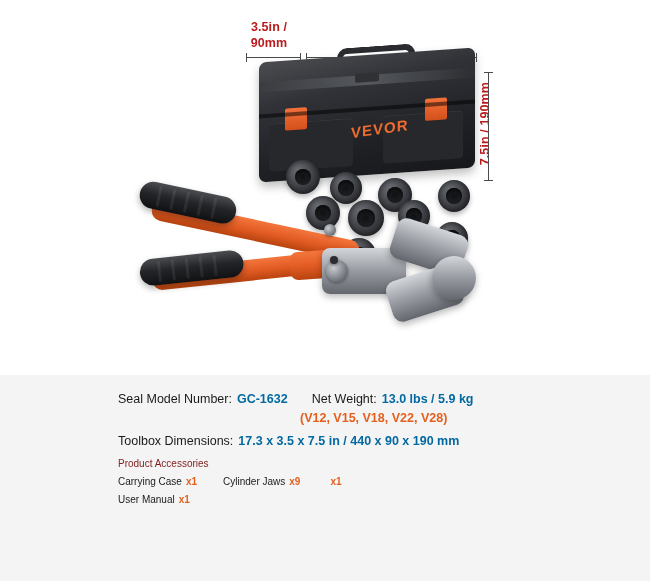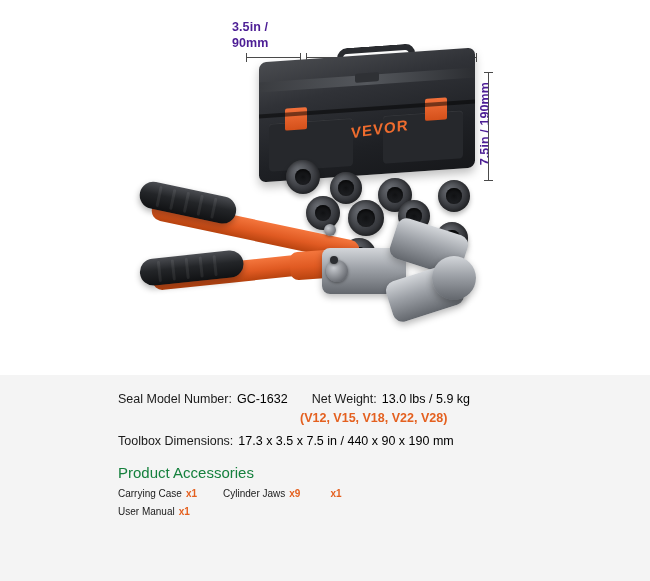--- a/index.html
+++ b/index.html
@@ -22,21 +22,22 @@
     left: 0; top: 0;
     width: 650px; height: 375px;
     background: #ffffff;
   }
 
   
   .dim-label {
     position: absolute;
     font-size: 12.5px;
     font-weight: bold;
-    color: #4c1d95;
+    color: #b91c1c;
+    text-align: center;
     line-height: 1.25;
     letter-spacing: .1px;
   }
   #dim-depth { left: 232px; top: 20px; width: 74px; }
   #dim-width { left: 322px; top: 22px; width: 150px; }
   #dim-height {
     left: 478px; top: 82px; width: 70px;
     writing-mode: vertical-rl;
     text-orientation: mixed;
     transform: rotate(180deg);
@@ -175,32 +176,32 @@
     width: 520px;
   }
   .spec-row {
     display: flex;
     align-items: baseline;
     margin-bottom: 9px;
     font-size: 12.5px;
     white-space: nowrap;
   }
   .spec-label { color: #1a1a1a; }
-  .spec-value { color: #000000; font-weight: normal; margin-left: 5px; }
+  .spec-value { color: #0369a1; font-weight: bold; margin-left: 5px; }
   .spec-gap { display: inline-block; width: 24px; }
   .spec-sub {
     font-size: 12.5px;
     color: #e4601f;
     font-weight: bold;
     margin: -4px 0 9px 182px;
   }
   .acc-title {
-    font-size: 15px;
-    color: #15803d;
-    margin-top: 16px;
+    font-size: 10px;
+    color: #7f1d1d;
+    margin-top: 10px;
     margin-bottom: 7px;
   }
   .acc-row {
     display: flex;
     align-items: flex-start;
     font-size: 10px;
     margin-bottom: 7px;
     white-space: nowrap;
   }
   .acc-item { color: #1a1a1a; }

